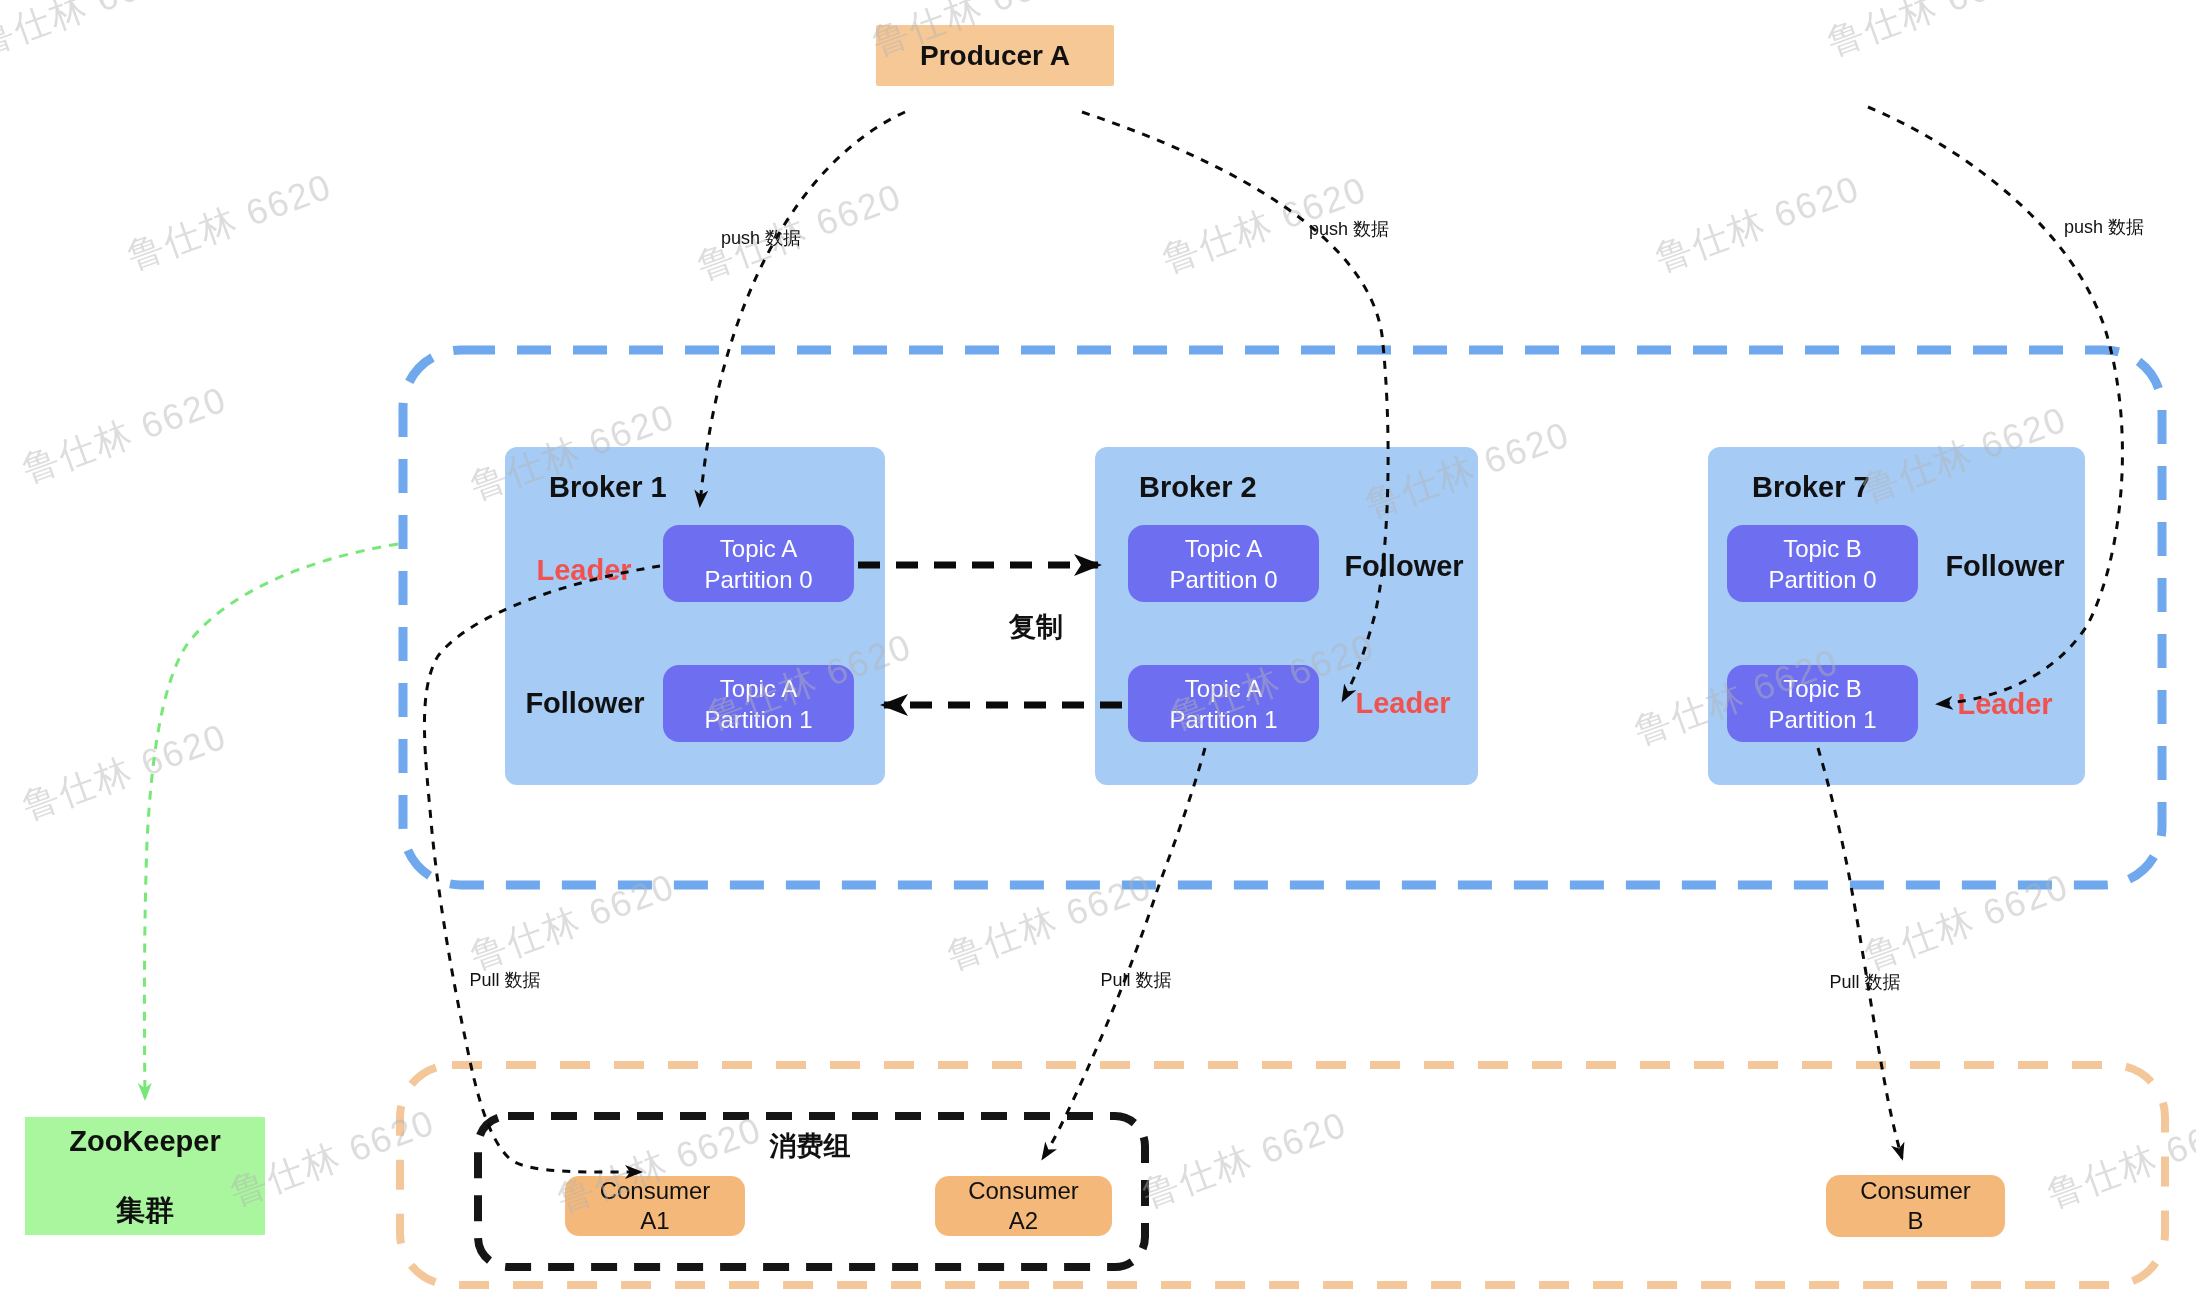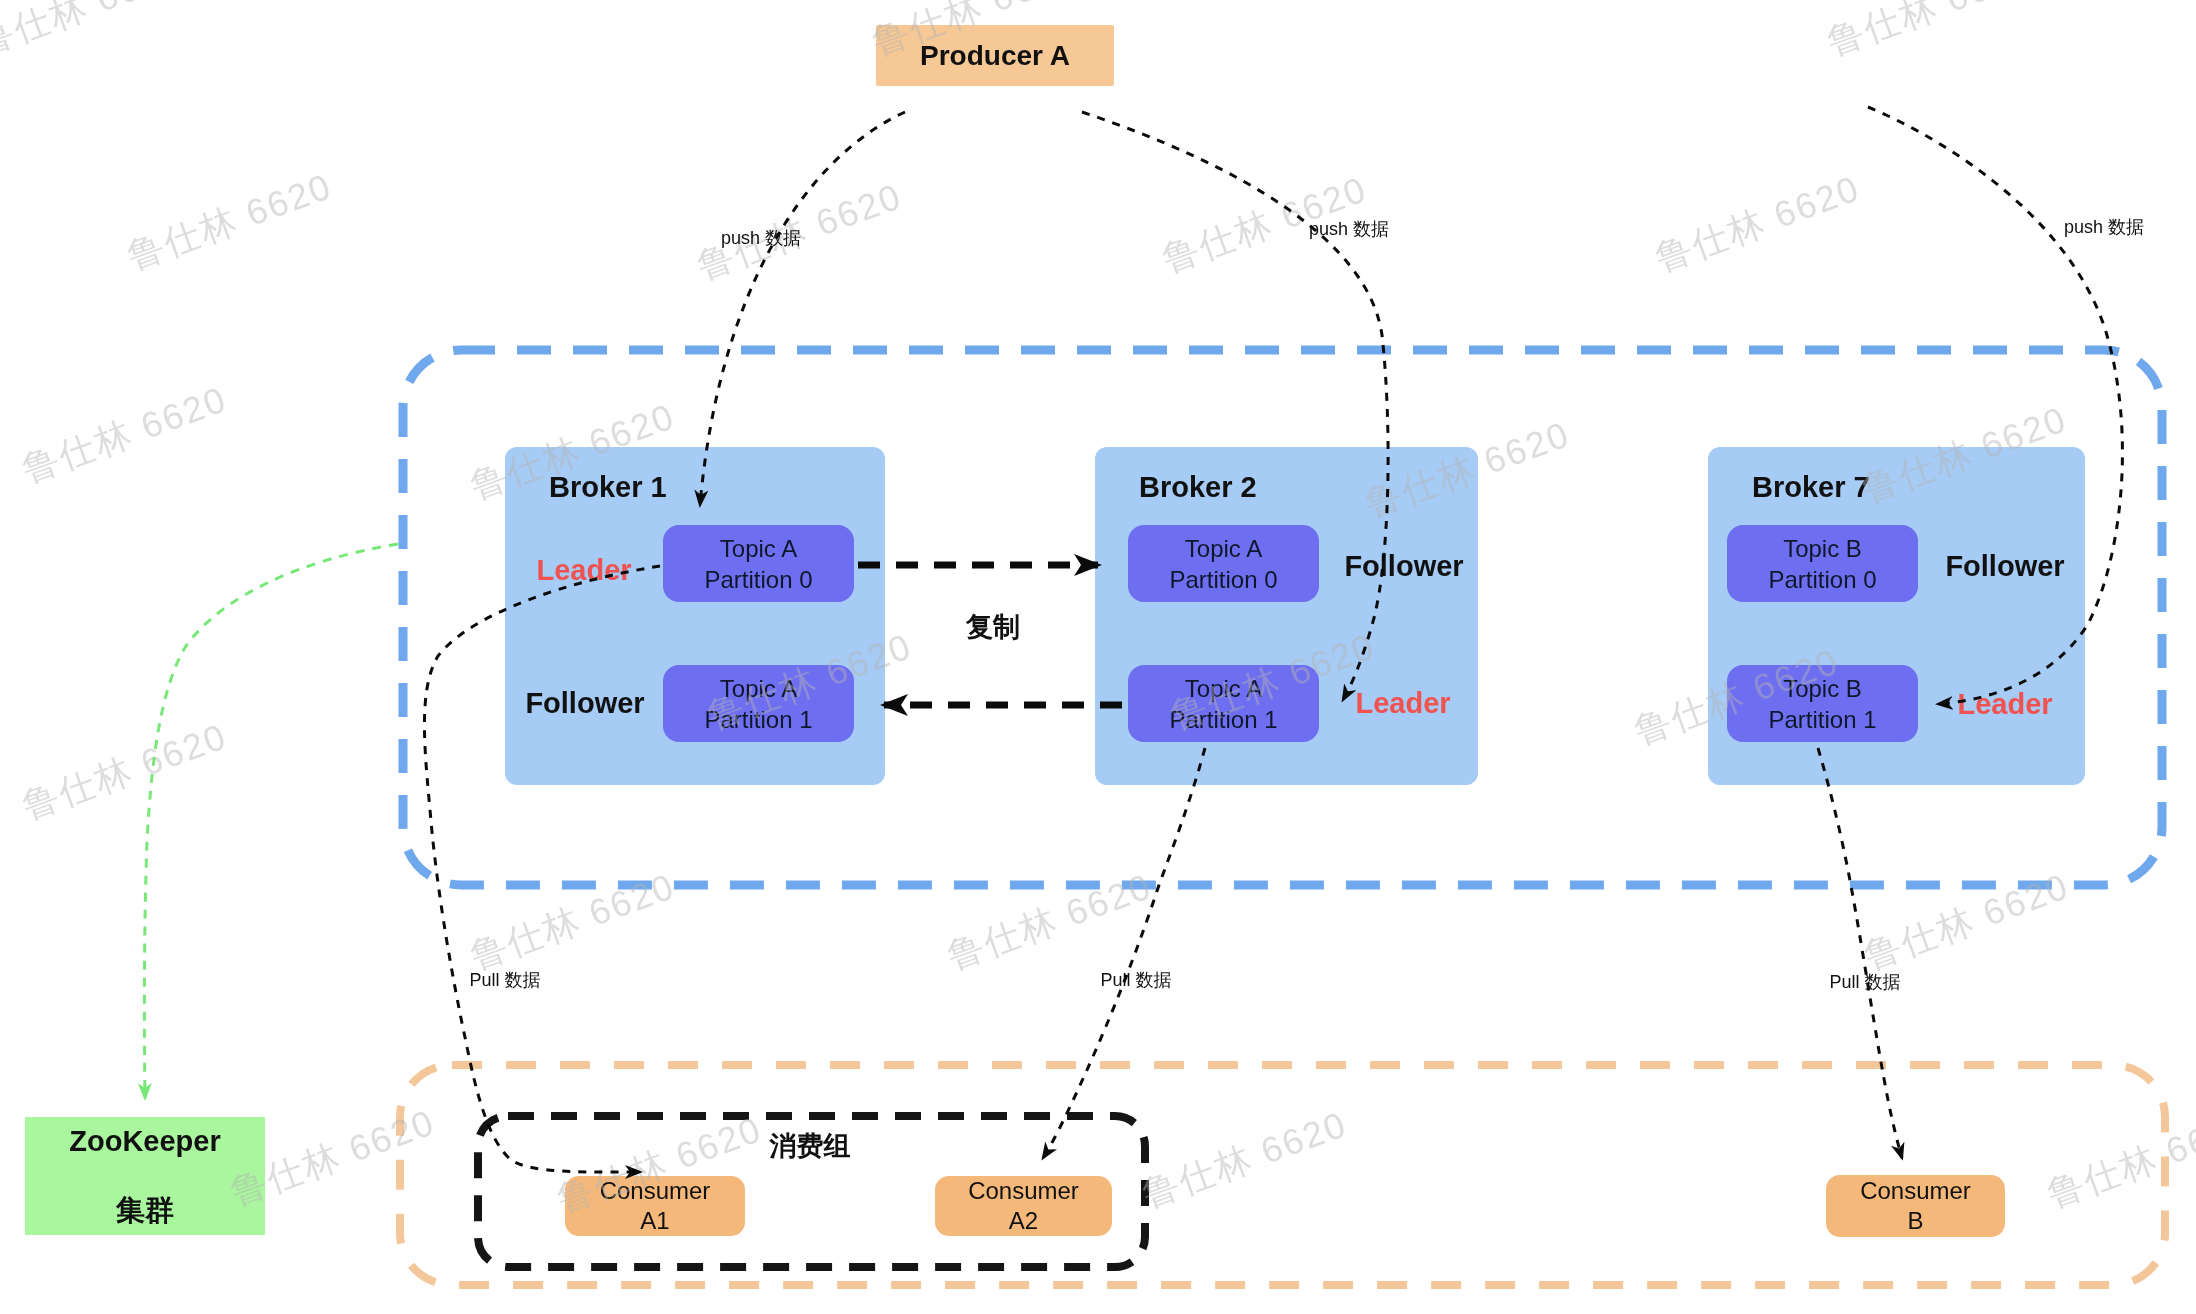--- a/index.html
+++ b/index.html
@@ -19,21 +19,21 @@
     background:#F6C896;width:238px;height:61px;display:flex;align-items:center;justify-content:center;
     font-weight:bold;font-size:28px;z-index:2;border-radius:2px;
   }
   .broker{
     background:#A6CBF4;border-radius:12px;width:380px;height:338px;z-index:1;
   }
   .broker-title{position:absolute;left:44px;top:24px;font-weight:bold;font-size:29px;}
   .partition{
     position:absolute;background:#6E6EF0;border-radius:16px;width:191px;height:77px;
     display:flex;flex-direction:column;align-items:center;justify-content:center;
-    font-size:24px;line-height:31px;color:#0f172a;
+    font-size:24px;line-height:31px;color:#ffffff;
   }
   .role{
     position:absolute;transform:translate(-50%,-50%);font-weight:bold;font-size:29px;z-index:4;white-space:nowrap;
   }
   .role.red{color:#F0534F;}
   .edge-label{
     position:absolute;transform:translate(-50%,-50%);font-size:18px;z-index:5;white-space:nowrap;
   }
   .edge-label.bold{font-weight:bold;font-size:27px;}
   .zookeeper{
@@ -98,21 +98,21 @@
       <span>Partition 0</span>
     </div>
     <div class="partition" style="left:19px;top:218px;">
       <span>Topic B</span>
       <span>Partition 1</span>
     </div>
   </div>
   <div class="role" style="left:2005px;top:566px;">Follower</div>
   <div class="role red" style="left:2005px;top:704px;">Leader</div>
 
-  <div class="edge-label bold" style="left:993px;top:627px;">复制</div>
+  <div class="edge-label bold" style="left:1036px;top:627px;">复制</div>
 
   <div class="edge-label" style="left:761px;top:238px;">push 数据</div>
   <div class="edge-label" style="left:1349px;top:229px;">push 数据</div>
   <div class="edge-label" style="left:2104px;top:227px;">push 数据</div>
   <div class="edge-label" style="left:505px;top:980px;">Pull 数据</div>
   <div class="edge-label" style="left:1136px;top:980px;">Pull 数据</div>
   <div class="edge-label" style="left:1865px;top:982px;">Pull 数据</div>
 
   <div class="zookeeper abs" style="left:25px;top:1117px;">
     <span>ZooKeeper</span>

